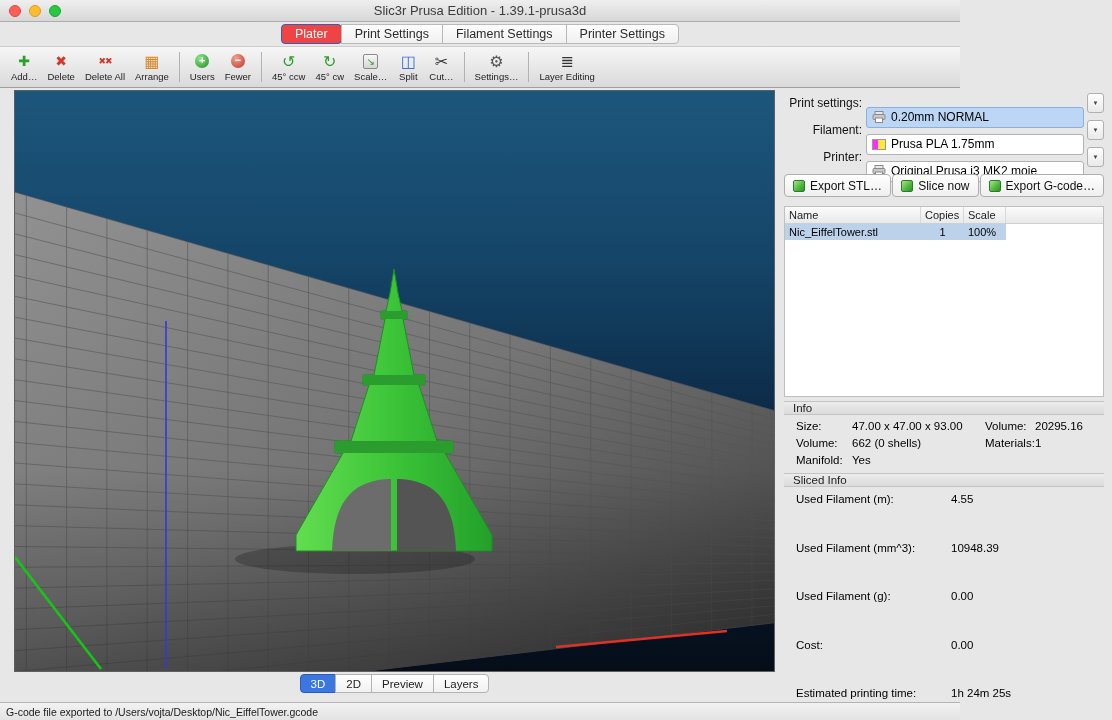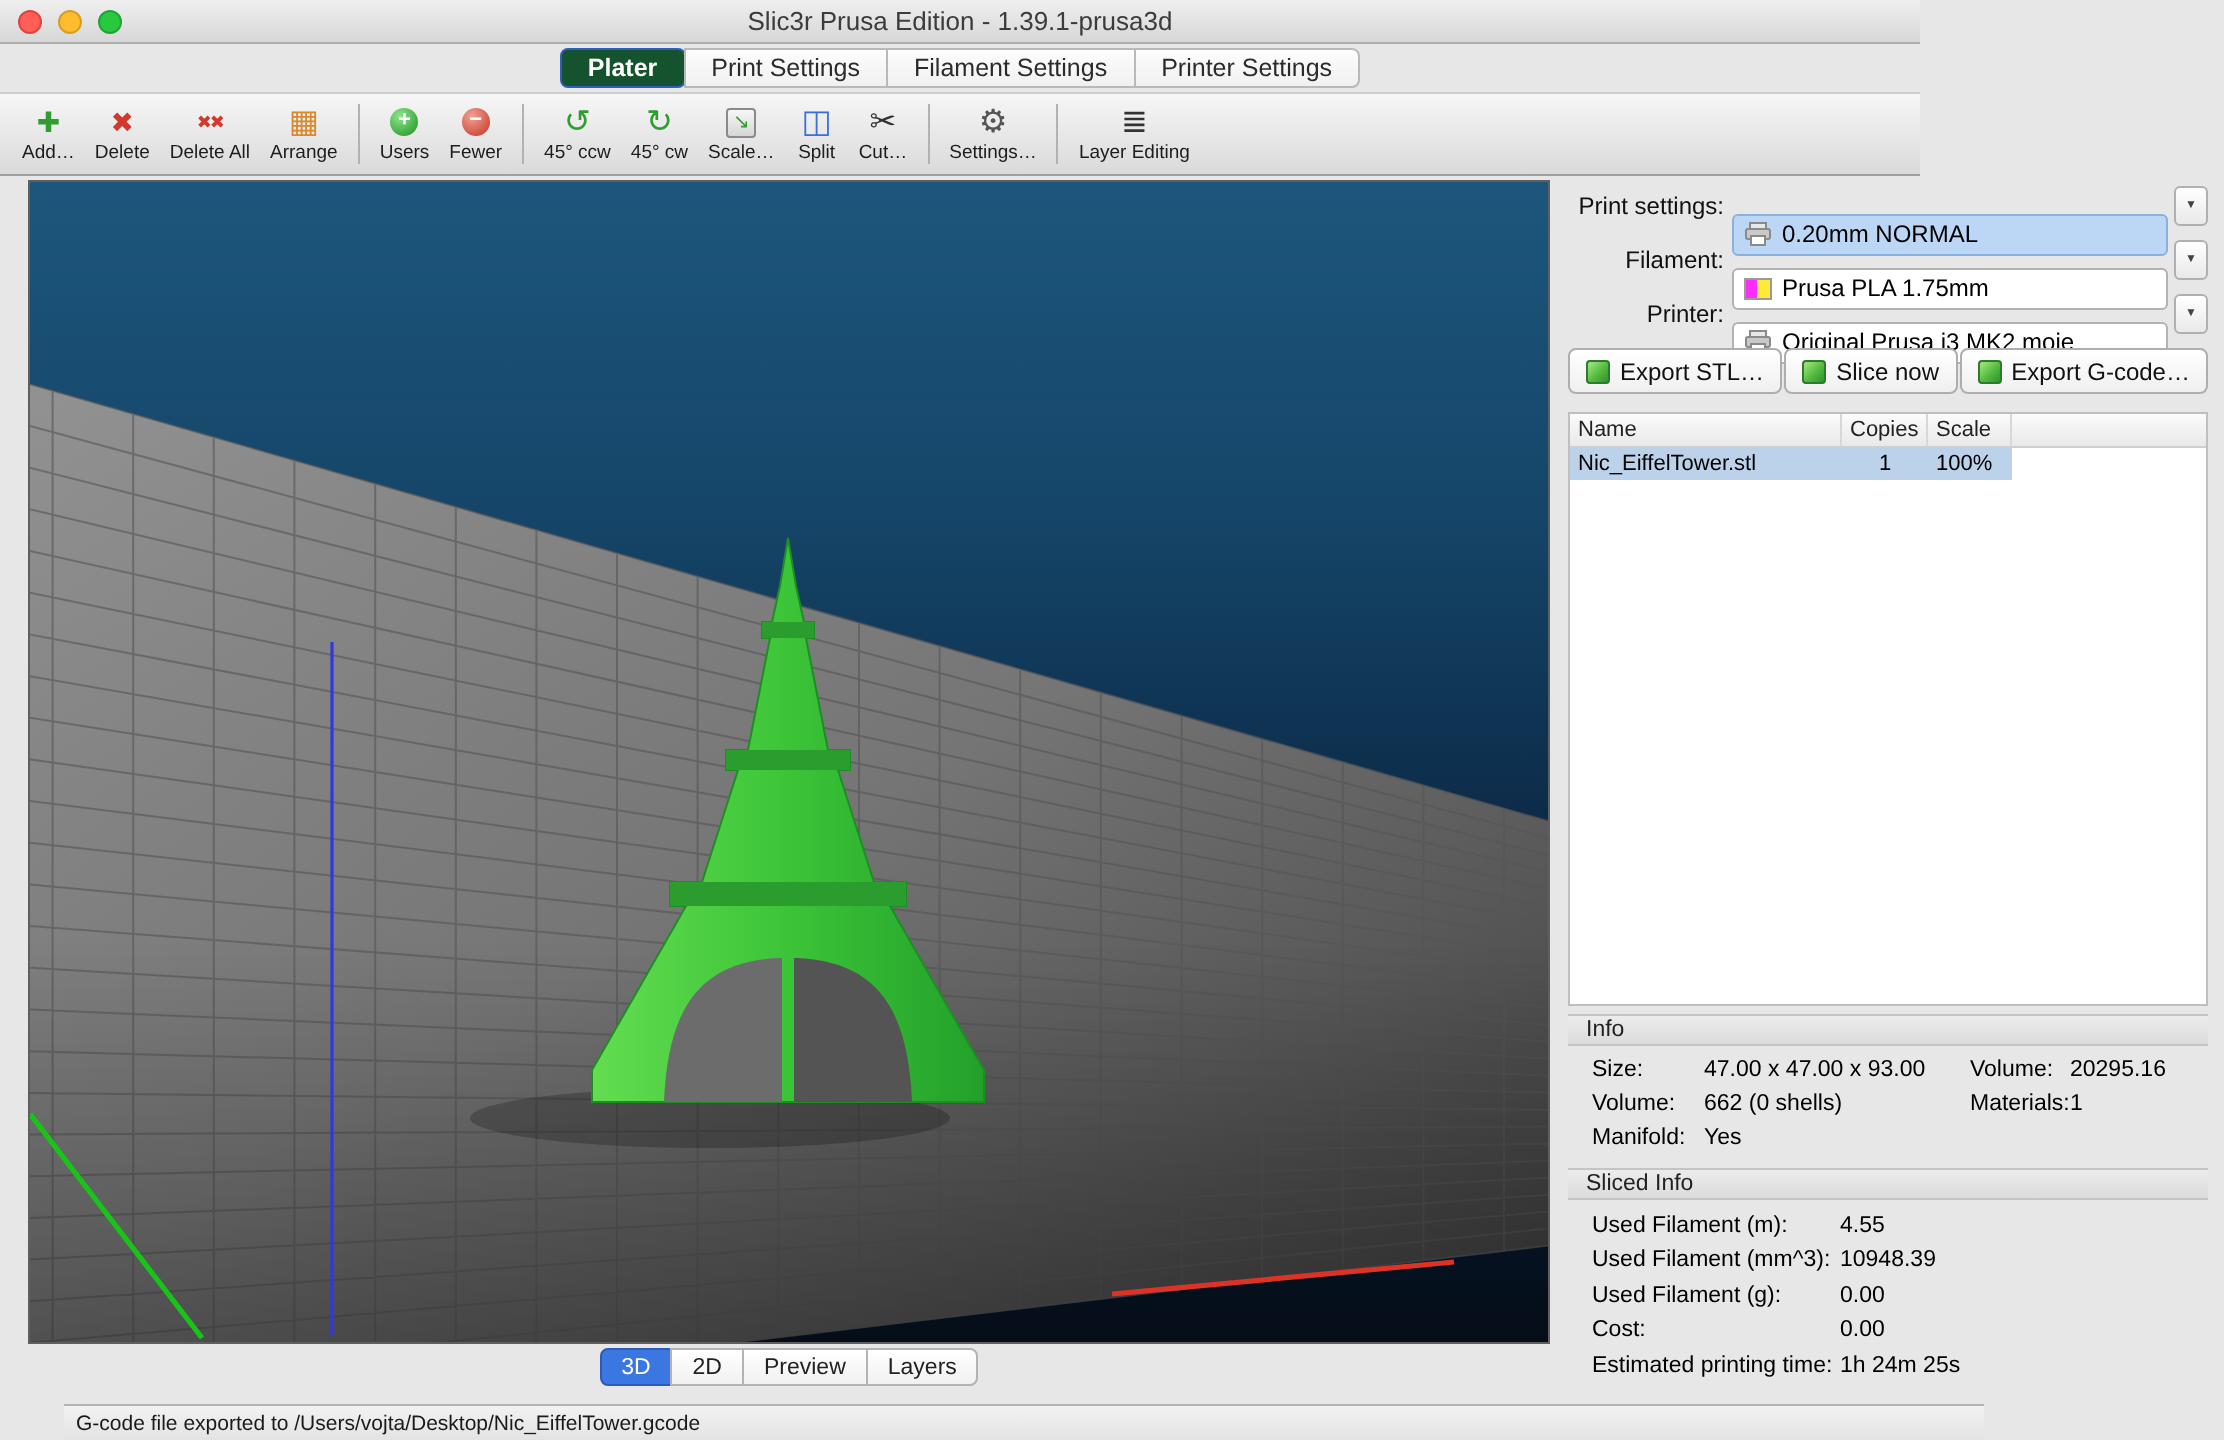--- a/index.html
+++ b/index.html
@@ -18,21 +18,21 @@
   .tl.green { background:#28c840; border:1px solid #1ea433; }
   .win-title { flex:1; text-align:center; font-size:13px; color:#3c3c3c; }
 
   
   .tabbar { position:absolute; left:0; top:22px; width:100%; height:24px;
     display:flex; justify-content:center; align-items:center; }
   .tab { font-size:12.5px; color:#2b2b2b; padding:2px 13px; height:20px; line-height:15px;
     background:linear-gradient(#fdfdfd,#f0f0f0); border:1px solid #b9b9b9; margin-left:-1px; }
   .tab:first-child { border-radius:4px 0 0 4px; margin-left:0; }
   .tab:last-child { border-radius:0 4px 4px 0; }
-  .tab.selected { background:#14532d; border-color:#2e5fc0; color:#fff; border-radius:4px;font-weight:bold; }
+  .tab.selected { background:#ef4444; border-color:#2e5fc0; color:#fff; border-radius:4px; }
 
   
   .toolbar { position:absolute; left:0; top:46px; width:100%; height:42px;
     background:linear-gradient(#f6f6f6,#dadada);
     border-top:1px solid #cdcdcd; border-bottom:1px solid #9f9f9f;
     display:flex; align-items:center; padding:0 6px; }
   .tb-item { display:flex; flex-direction:column; align-items:center; justify-content:center;
     padding:2px 5px; height:38px; min-width:32px; }
   .tb-icon { height:17px; font-size:14px; line-height:17px; display:flex; align-items:center; justify-content:center; }
   .tb-icon.sm { font-size:9px; letter-spacing:-1px; }
@@ -101,26 +101,26 @@
   .tbody-fill { flex:1; }
 
   .sec-h { height:16px; display:flex; align-items:center; padding:0 9px; font-size:11.5px;
     color:#222; background:linear-gradient(#ececec,#dbdbdb);
     border-top:1px solid #c4c4c4; border-bottom:1px solid #c4c4c4; }
   .info-grid { height:57px; padding:3px 0 0 12px; display:grid;
     grid-template-columns:56px 133px 50px 1fr; grid-auto-rows:17px;
     font-size:11.5px; align-items:center; margin-bottom:4px; }
   .sliced-grid { flex:1; padding:4px 0 0 12px; display:grid;
     grid-template-columns:124px 1fr; grid-auto-rows:17.5px;
-    font-size:11.5px; align-content:start; align-items:center; }
+    font-size:11.5px; align-content:start; align-items:center;gap:31px; }
 
   
   .statusbar { position:absolute; left:0; bottom:0; width:100%; height:18px;
     border-top:1px solid #b4b4b4; background:linear-gradient(#f2f2f2,#e3e3e3);
-    display:flex; align-items:center; padding:0 6px; font-size:10.5px; color:#1a1a1a;margin-left:32px; }
+    display:flex; align-items:center; padding:0 6px; font-size:10.5px; color:#1a1a1a; }
 </style>
 </head>
 <body>
 
 <div class="window">
 
   <div class="titlebar">
     <div class="traffic">
       <span class="tl red"></span>
       <span class="tl yellow"></span>

